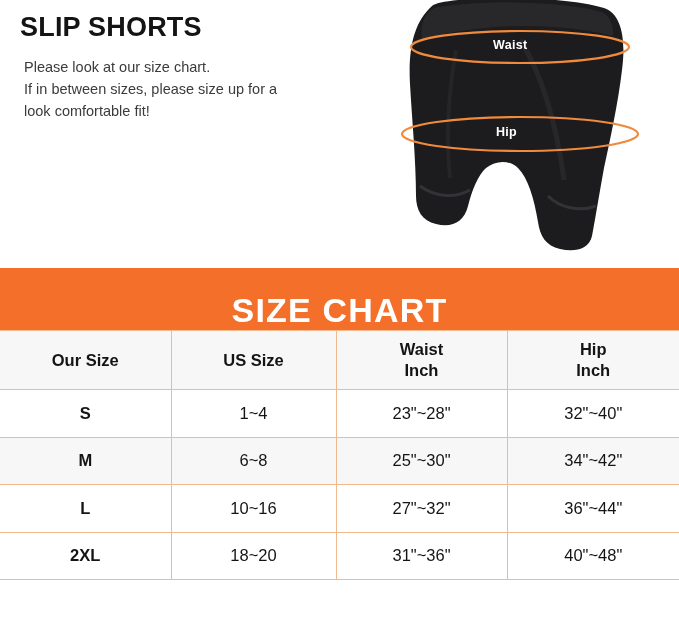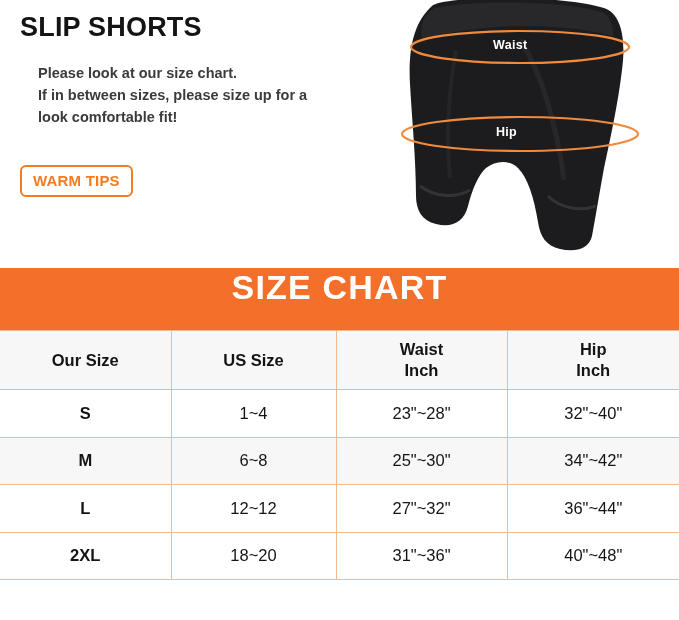--- a/index.html
+++ b/index.html
@@ -42,22 +42,21 @@
     letter-spacing: 0.2px;
     margin: 0 0 12px 0;
   }
   .headline .line2 {
     display: block;
   }
   .subtext {
     font-size: 14.5px;
     color: #3b3b3b;
     line-height: 1.52;
-    margin: 18px;
-    font-weight: bold;
+    margin: 4px;
   }
   .subtext div {
     white-space: nowrap;
   }
   .warm-tips {
     margin-top: 19px;
     display: inline-block;
     border: 2px solid #f47b20;
     border-radius: 6px;
     padding: 5px 11px 6px 11px;
@@ -98,21 +97,21 @@
   }
   .label-waist { left: 133px; top: 38px; }
   .label-hip   { left: 136px; top: 125px; }
 
   
   .banner {
     position: relative;
     height: 62px;
     background: #f4702a;
     display: flex;
-    align-items: flex-start;
+    align-items: flex-end;
     justify-content: center;
   }
   .banner-title {
     font-size: 34px;
     font-weight: bold;
     color: #ffffff;
     letter-spacing: 1.2px;
   }
 
   
@@ -168,21 +167,20 @@
 
     <div class="top-left">
       <div class="headline">
         <span>SLIP SHORTS</span>
       </div>
       <div class="subtext">
         <div>Please look at our size chart.</div>
         <div>If in between sizes, please size up for a</div>
         <div>look comfortable fit!</div>
       </div>
-      <div class="warm-tips">WARM TIPS</div>
       <div class="tip-text">
       </div>
     </div>
 
     <div class="product">
       <svg class="shorts-svg" width="319" height="268" viewBox="0 0 319 268">
         <rect x="0" y="0" width="319" height="268" fill="#ffffff"></rect>
 
         <path d="M72 6
                  C 82 -4, 200 -6, 244 8
@@ -253,21 +251,21 @@
         <td>32"~40"</td>
       </tr>
       <tr class="alt">
         <td class="sizecell">M</td>
         <td>6~8</td>
         <td>25"~30"</td>
         <td>34"~42"</td>
       </tr>
       <tr>
         <td class="sizecell">L</td>
-        <td>12~12</td>
+        <td>10~16</td>
         <td>27"~32"</td>
         <td>36"~44"</td>
       </tr>
       <tr>
         <td class="sizecell">2XL</td>
         <td>18~20</td>
         <td>31"~36"</td>
         <td>40"~48"</td>
       </tr>
     </tbody>

